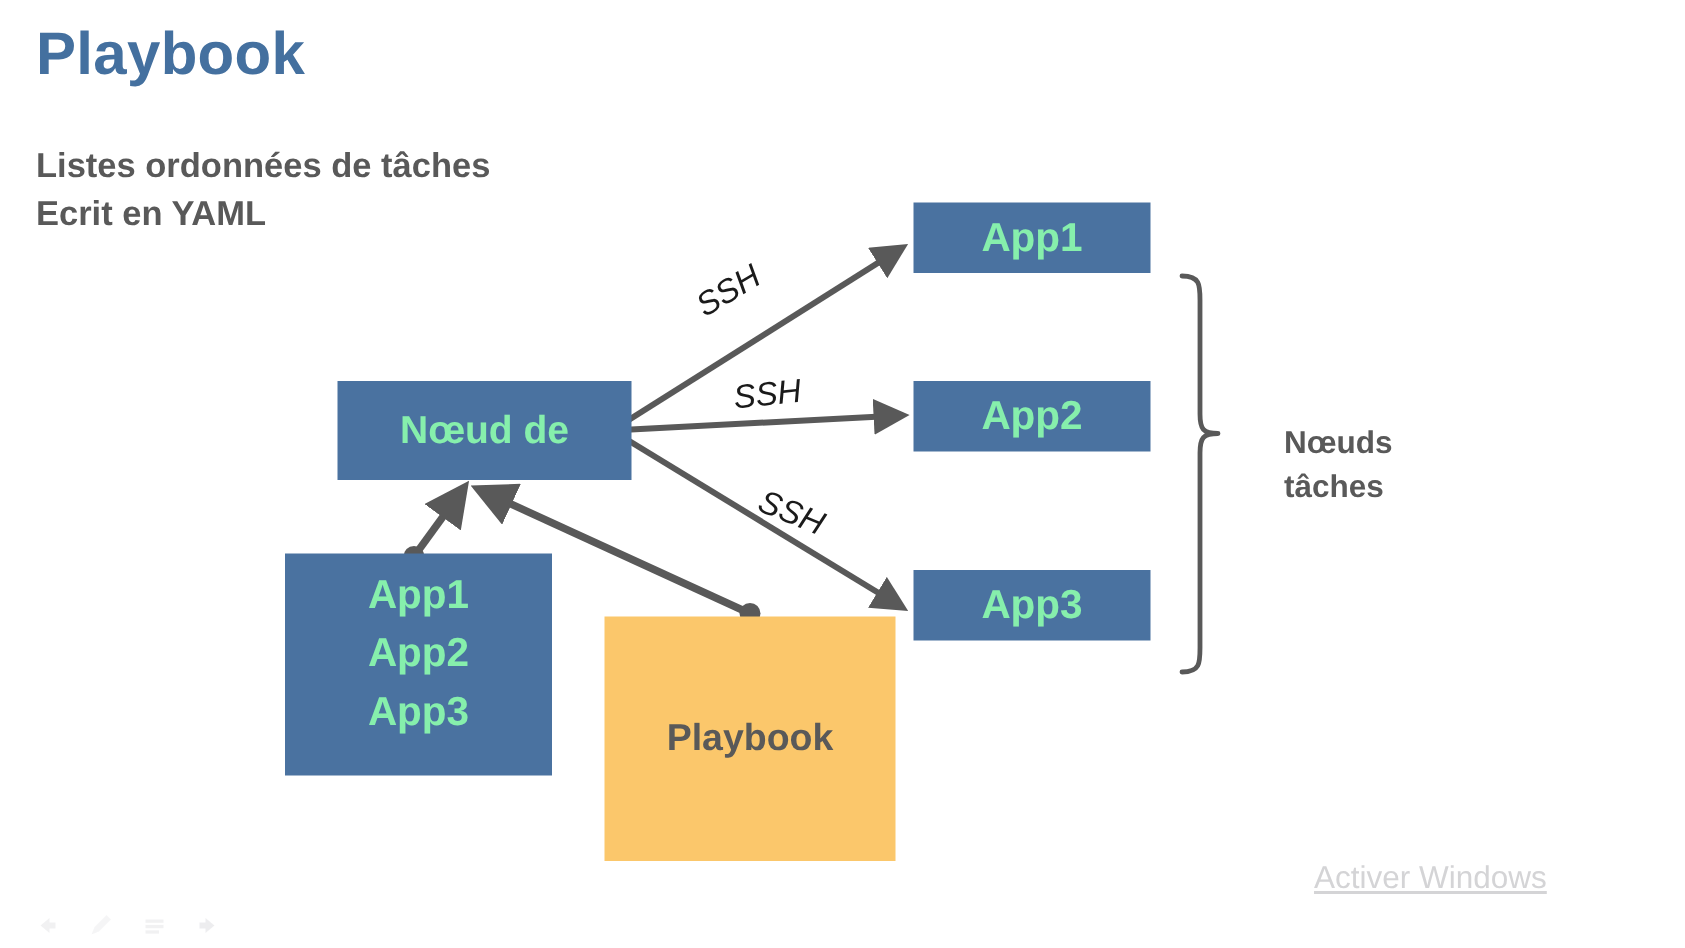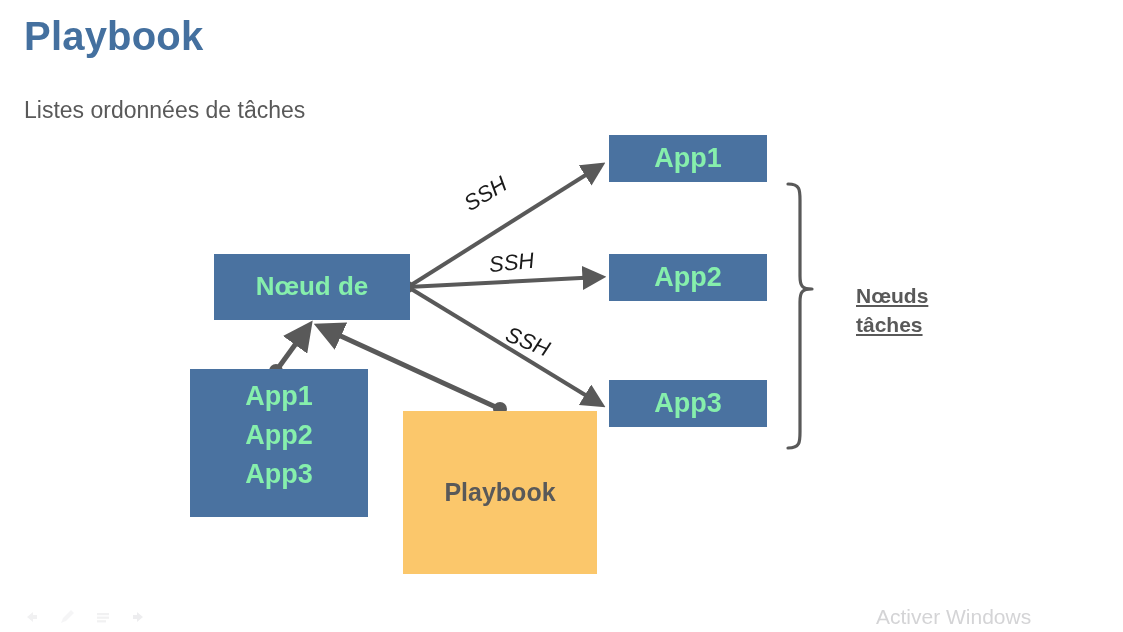--- a/index.html
+++ b/index.html
@@ -31,21 +31,21 @@
   }
   #subtitle {
     position: absolute;
     left: 24px;
     top: 94px;
     font-size: 23px;
     color: #595959;
     line-height: 32px;
     white-space: nowrap;
   }
-  #subtitle div { white-space: nowrap; }
+  #subtitle div { white-space: nowrap; font-weight: bold; }
 
   
   #diagram {
     position: absolute;
     left: 0;
     top: 0;
     width: 1123px;
     height: 632px;
   }
   #arrow-layer {
@@ -72,21 +72,21 @@
     width: 158px;
     height: 47px;
     font-size: 27px;
     left: 609px;
   }
   #app1-box { top: 135px; }
   #app2-box { top: 254px; }
   #app3-box { top: 380px; }
 
   #control-box {
-    left: 214px;
+    left: 225px;
     top: 254px;
     width: 196px;
     height: 66px;
     font-size: 26px;
     text-align: right;
   }
   #control-box span { display: block; }
 
   #inventory-box {
     left: 190px;
@@ -133,30 +133,31 @@
   #managed-label {
     position: absolute;
     left: 856px;
     top: 281px;
     font-size: 21px;
     font-weight: bold;
     color: #595959;
     line-height: 29px;
     white-space: nowrap;
   }
-  #managed-label span { display: block; text-decoration: underline; }
+  #managed-label span { display: block; }
 
   
   #watermark {
     position: absolute;
     left: 876px;
-    top: 605px;
+    top: 574px;
     font-size: 21px;
     color: #d4d4d6;
     white-space: nowrap;
+    text-decoration: underline;
   }
 
   
   #toolbar {
     position: absolute;
     left: 22px;
     bottom: 6px;
     display: flex;
     align-items: center;
     gap: 18px;
@@ -170,20 +171,21 @@
 </style>
 </head>
 <body>
 
 <div id="slide">
 
   <div id="title">Playbook</div>
 
   <div id="subtitle">
     <div>Listes ordonnées de tâches</div>
+    <div>Ecrit en YAML</div>
   </div>
 
   <div id="diagram">
 
     <svg id="arrow-layer" viewBox="0 0 1123 632" width="1123" height="632" xmlns="http://www.w3.org/2000/svg">
       <defs>
         <marker id="head" markerWidth="6" markerHeight="6" refX="4.4" refY="3" orient="auto" markerUnits="strokeWidth">
           <path d="M0,0 L6,3 L0,6 Z" fill="#595959"></path>
         </marker>
       </defs>

